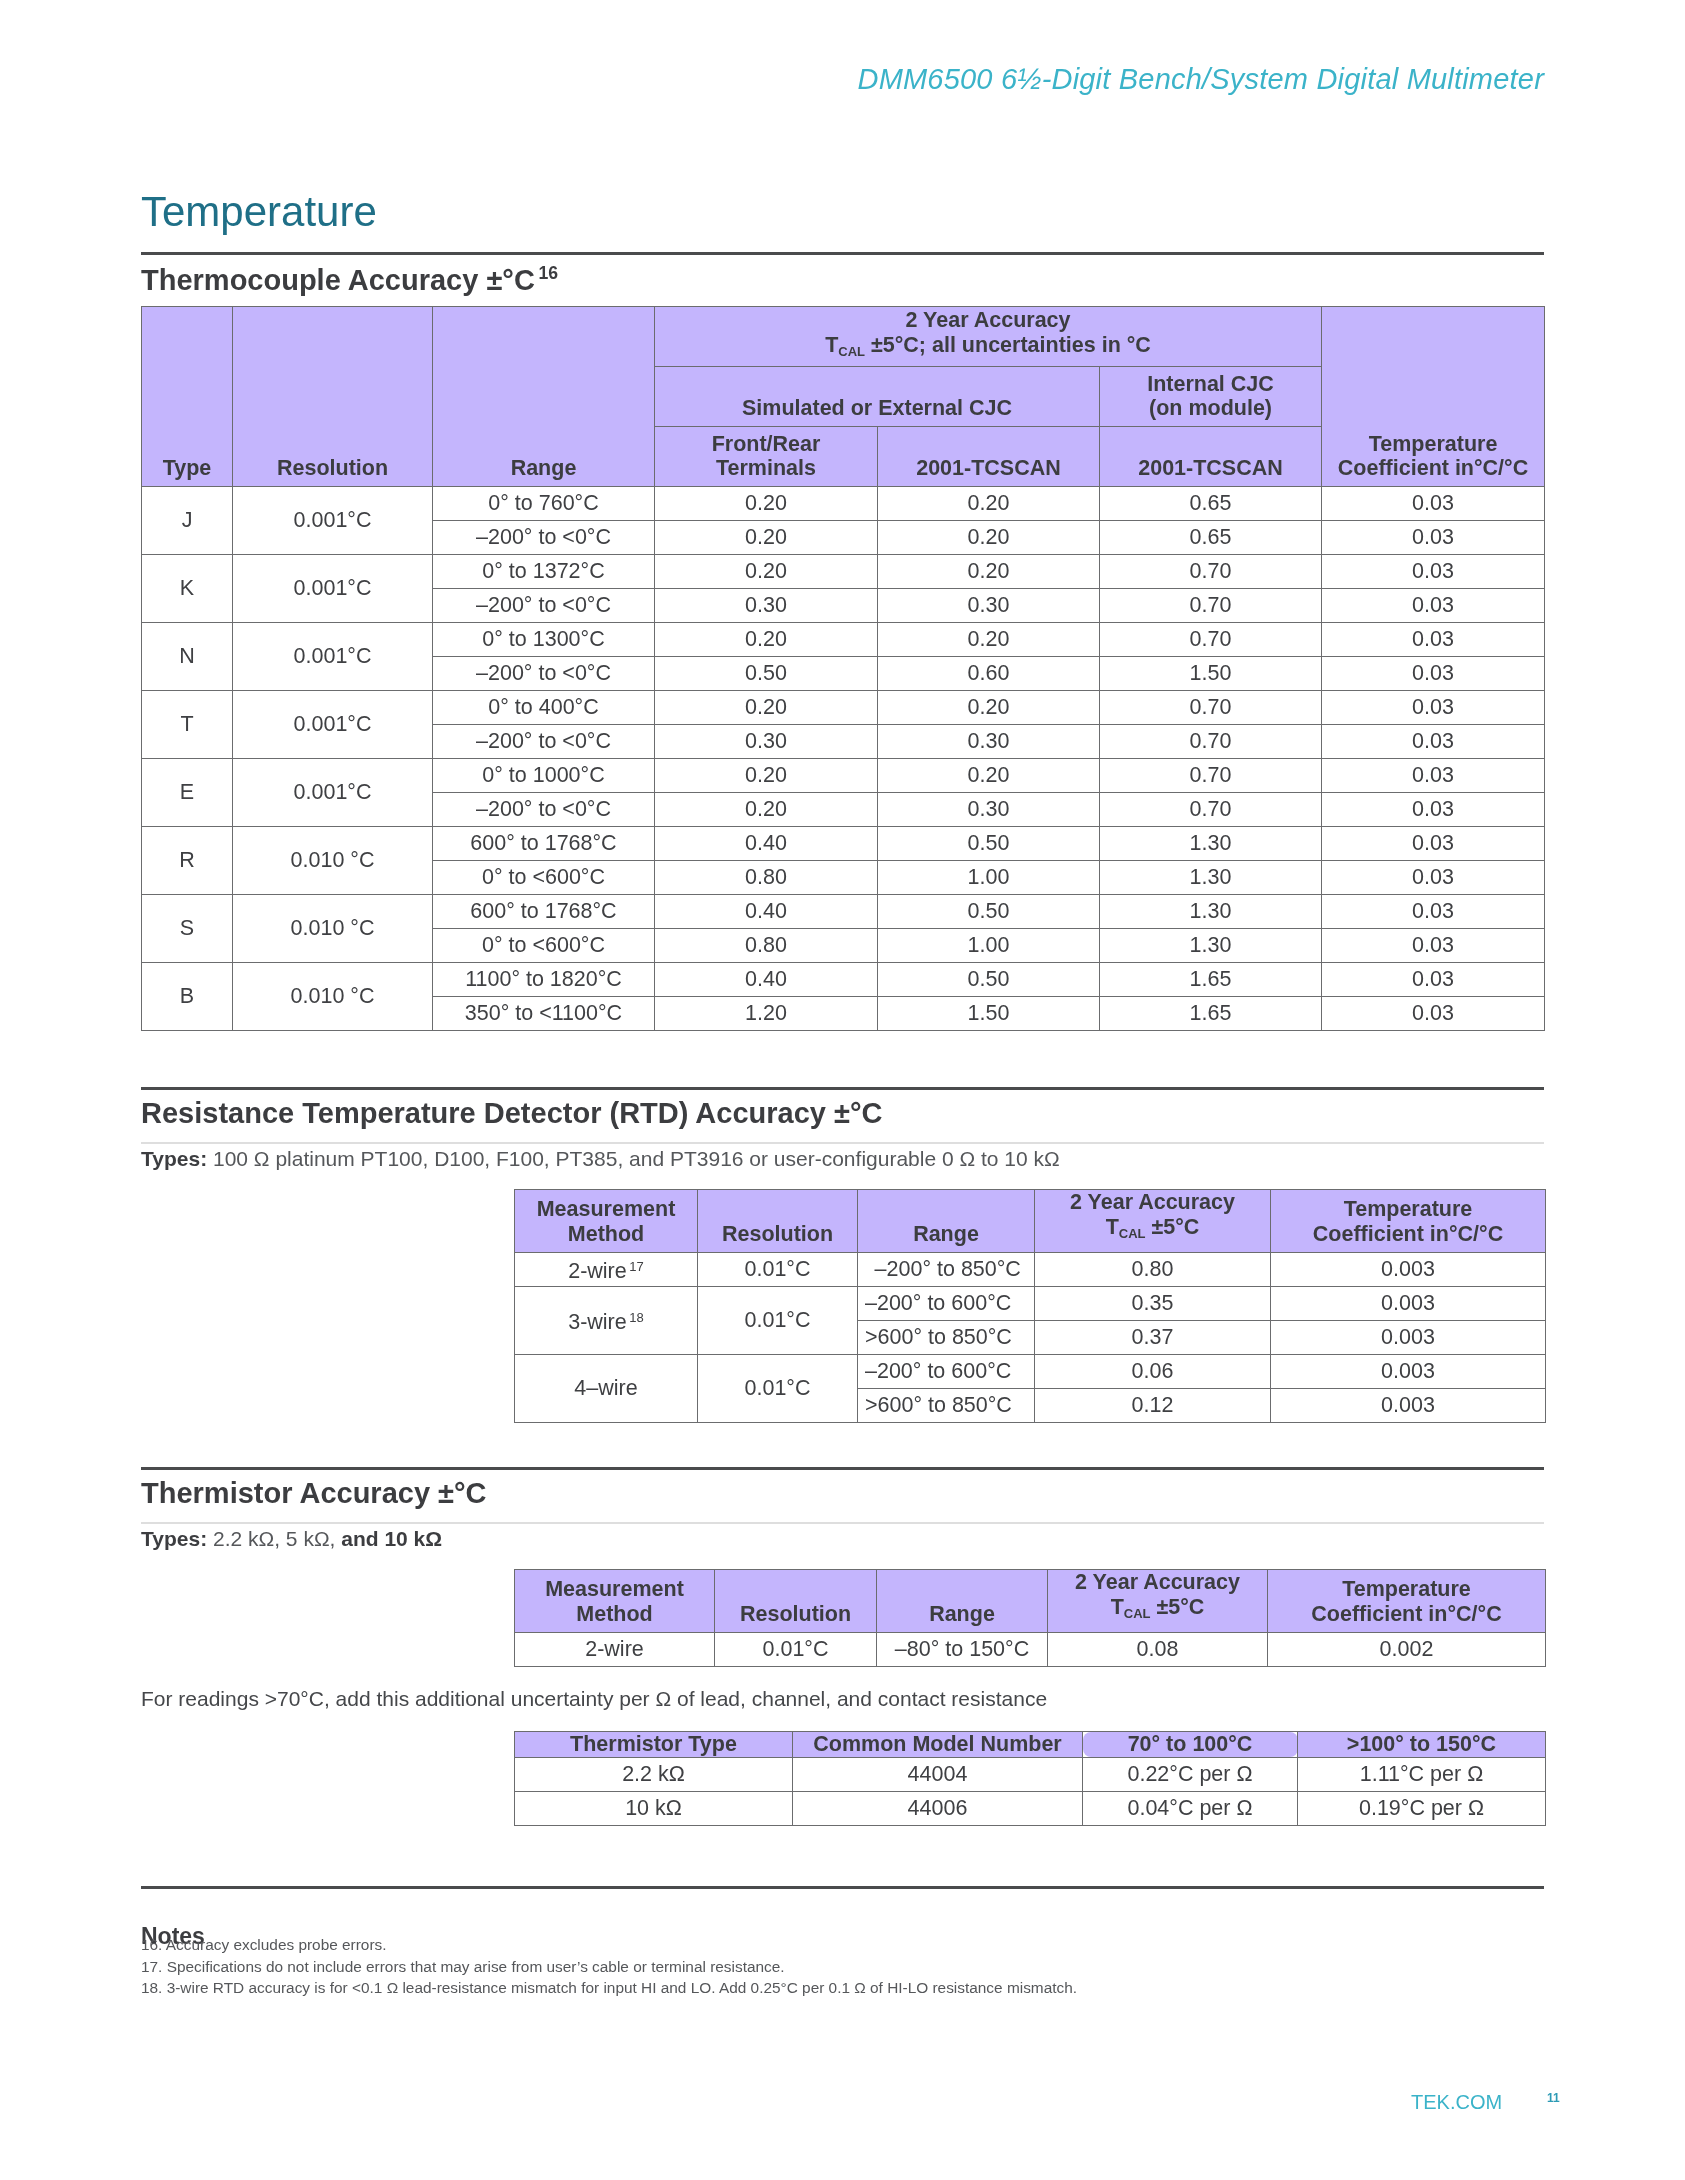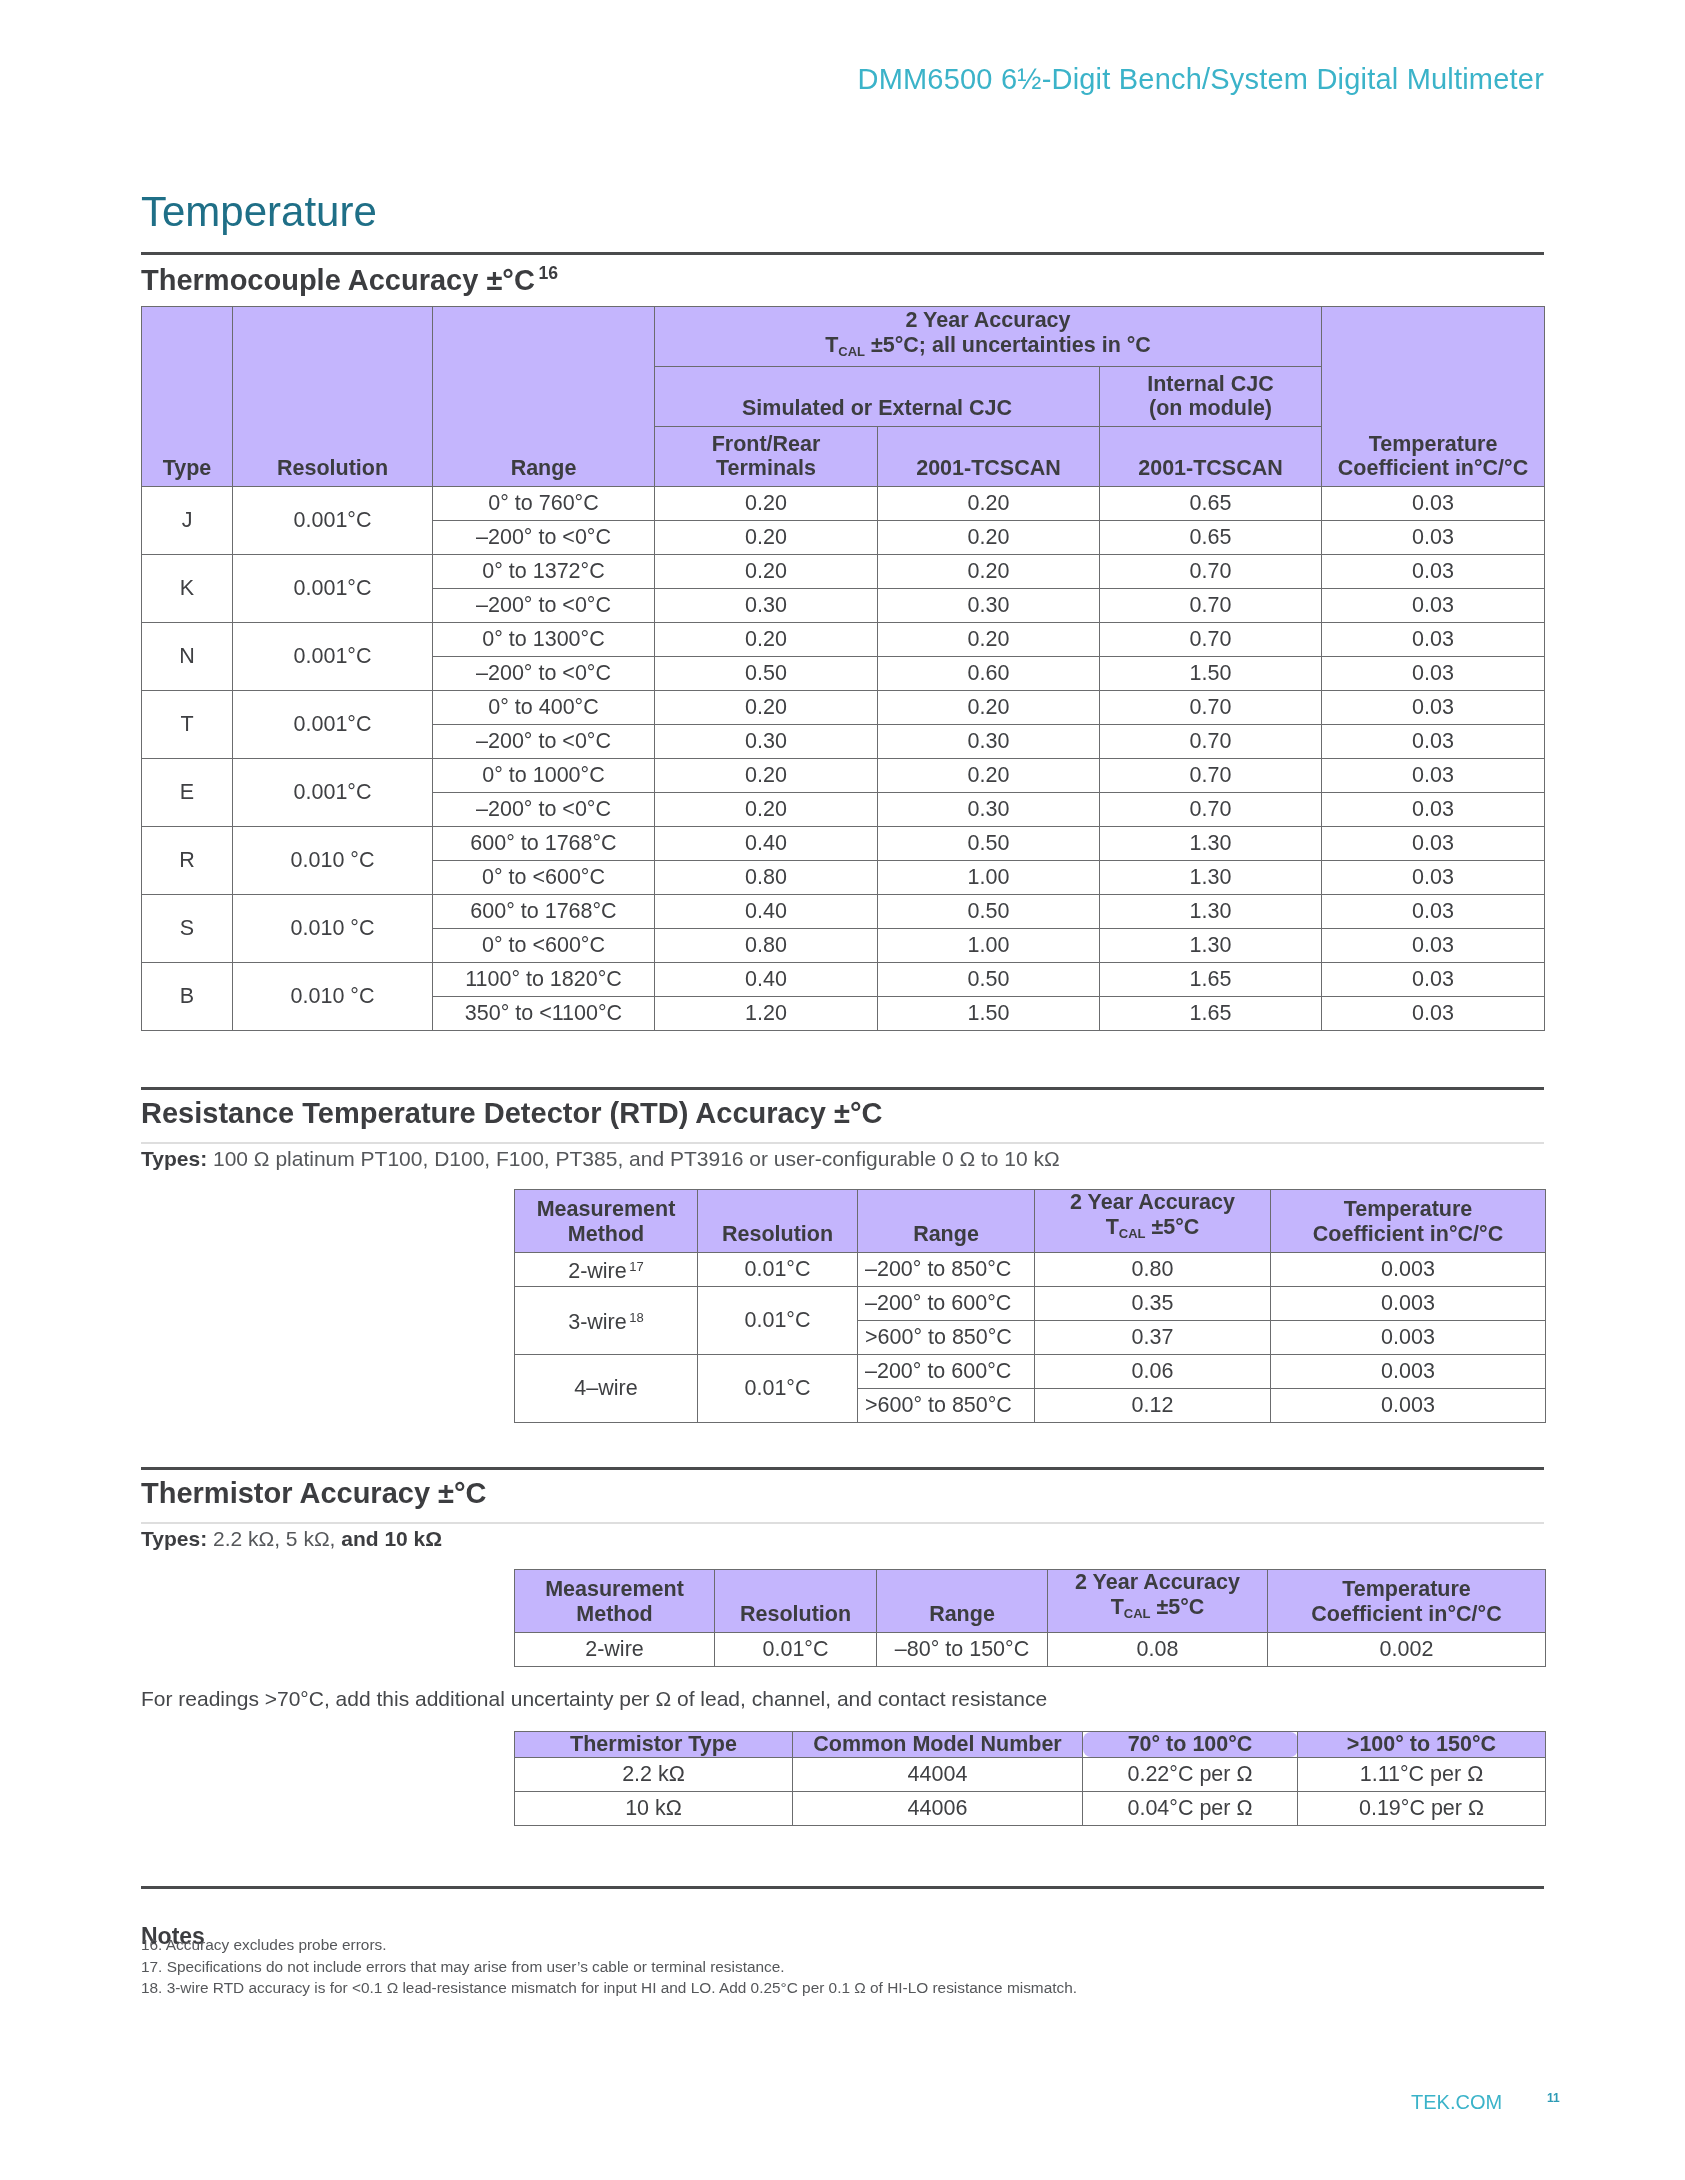--- a/index.html
+++ b/index.html
@@ -1,19 +1,19 @@
 <!DOCTYPE html>
 <html style="font-size:14px"><head>
 <meta charset="utf-8">
 <style>
   html, body { margin:0; padding:0; background:#ffffff; }
   body { width:1685px; height:2180px; position:relative; overflow:hidden;
          font-family:"Liberation Sans", sans-serif; color:#3a3b3d; }
   .abs { position:absolute; }
-  .doc-header { right:141px; top:63px; font-size:29px; color:#3bb3c9; letter-spacing:0.2px; }
+  .doc-header { right:141px; top:63px; font-size:29px; color:#3bb3c9; letter-spacing:0.2px;font-style:italic; }
   .page-title { left:141px; top:188px; font-size:42px; color:#1f6f87; font-weight:normal; }
   .rule-dark { left:141px; width:1403px; height:2.6px; background:#4a4b4d; }
   .rule-light { left:141px; width:1403px; height:1.8px; background:#dedede; }
   .section-title { left:141px; font-size:29px; font-weight:bold; color:#3c3d40; }
   .section-title sup { font-size:17.6px; vertical-align:super; margin-left:3.5px; }
   .types-line { left:141px; font-size:21px; color:#55575a; }
   .types-line b { color:#3c3d40; }
   .body-line { left:141px; font-size:21px; color:#45474a; }
 
   table.spec { position:absolute; border-collapse:collapse; table-layout:fixed; font-size:21.5px; color:#3f4043; }
@@ -238,21 +238,21 @@
       <th>
           <div>Temperature</div>
           <div>Coefficient in°C/°C</div>
         </th>
     </tr>
   </thead>
   <tbody id="rtd-body">
       <tr>
         <td rowspan="1" class="merge"><span>2-wire</span><span class="sup">17</span></td>
         <td rowspan="1" class="merge">0.01°C</td>
-        <td style="text-align: left; padding-left: 7px; margin-top: 24px;">–200° to 850°C</td>
+        <td style="text-align: center; padding-left: 7px; margin-top: 24px;">–200° to 850°C</td>
         <td>0.80</td>
         <td>0.003</td>
       </tr>
       <tr>
         <td rowspan="2" class="merge"><span>3-wire</span><span class="sup">18</span></td>
         <td rowspan="2" class="merge">0.01°C</td>
         <td style="text-align: left; padding-left: 7px;">–200° to 600°C</td>
         <td>0.35</td>
         <td>0.003</td>
       </tr>

